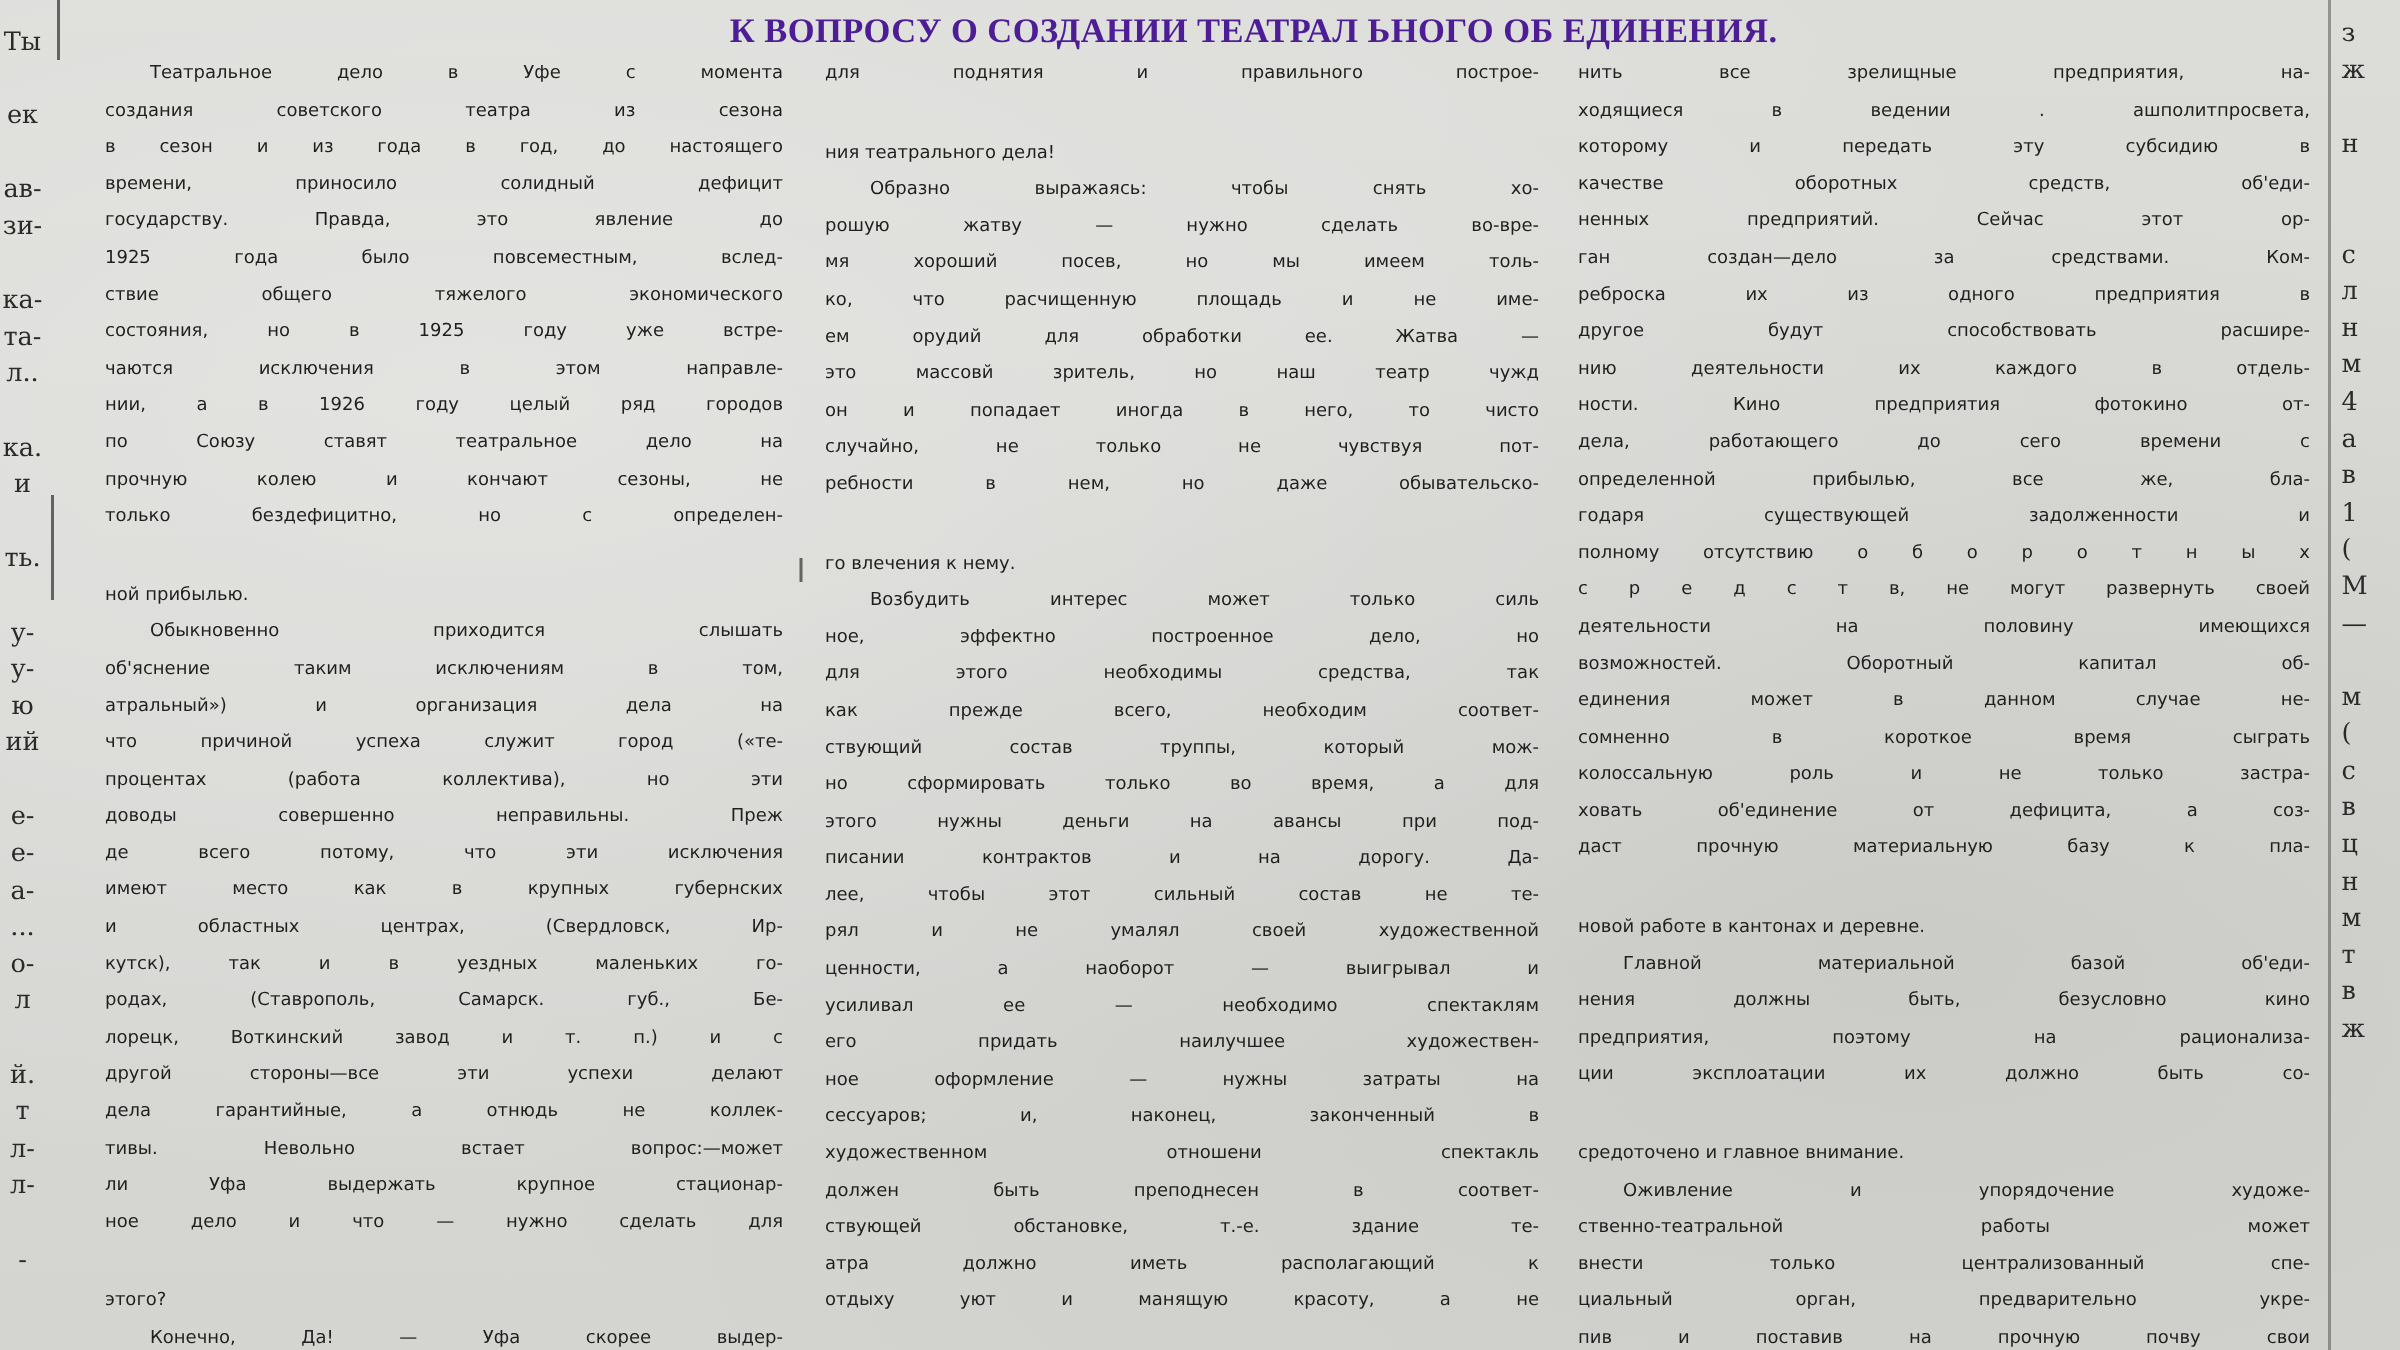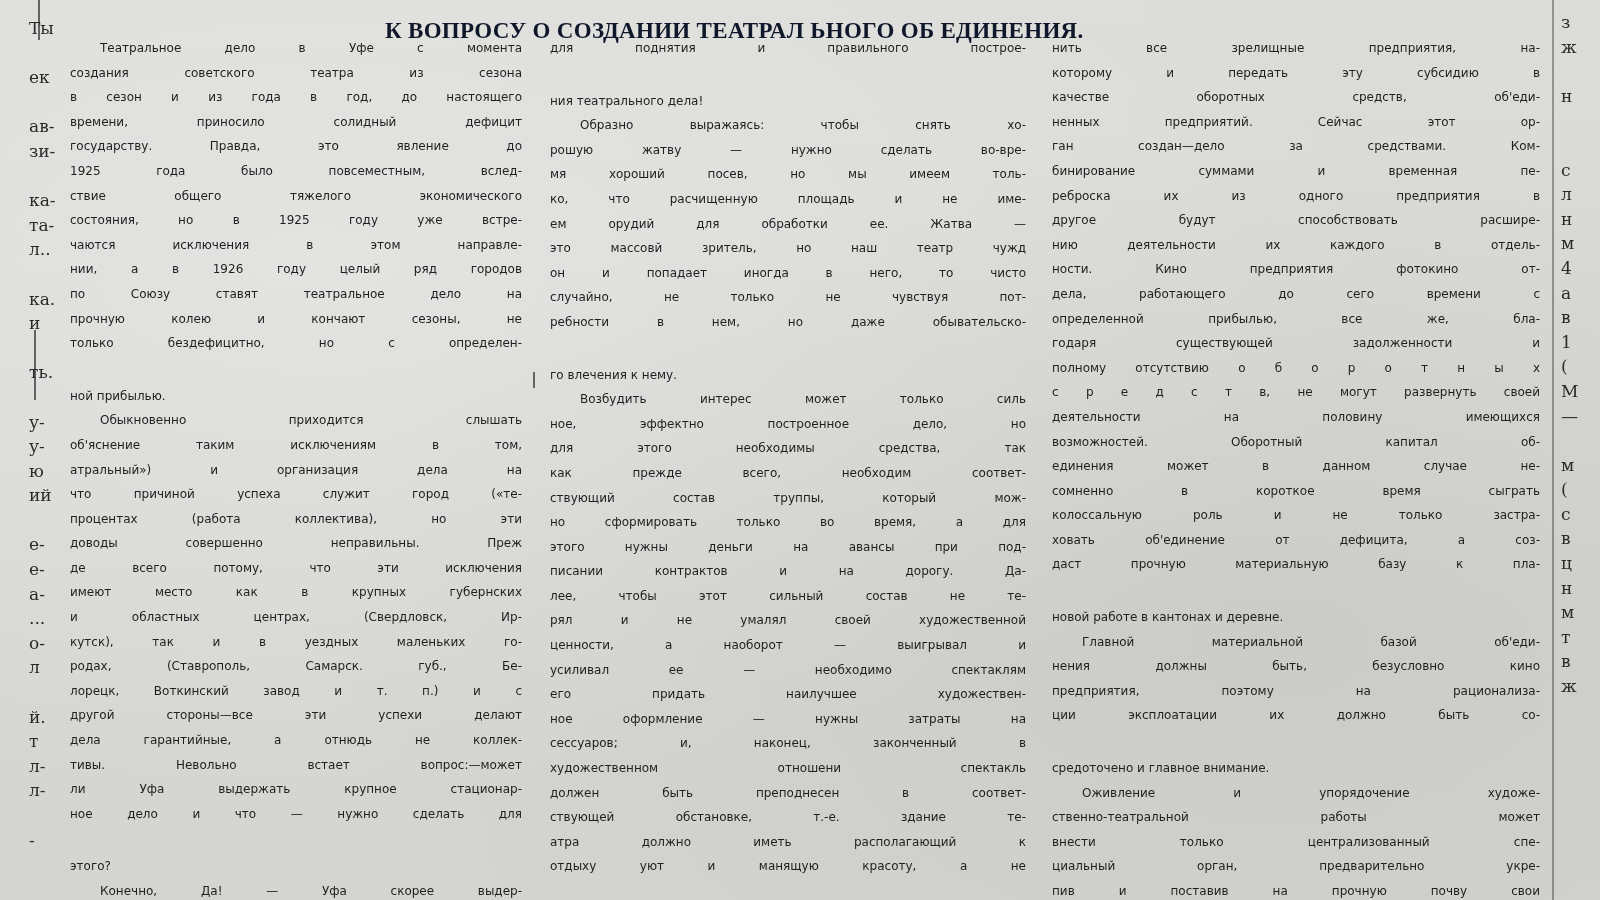--- a/index.html
+++ b/index.html
@@ -8,40 +8,40 @@
     background: #d9d9d6;
     background-image:
       radial-gradient(ellipse at 20% 30%, rgba(255,255,255,0.25), transparent 60%),
       radial-gradient(ellipse at 80% 70%, rgba(120,120,115,0.12), transparent 55%),
       linear-gradient(180deg, #dcdcd9 0%, #d4d4d1 100%);
     color: #1e1e1e;
     font-family: "DejaVu Serif", "Liberation Serif", serif;
   }
   .page { position: absolute; inset: 0; }
   .headline {
-    position: absolute; left: 385px; top: 18px; width: 800px;
+    position: absolute; left: 385px; top: 8px; width: 800px;
     font-family: "Liberation Serif", "DejaVu Serif", serif;
     font-size: 23px; font-weight: bold; letter-spacing: 0.3px;
-    color: #0f172a; white-space: nowrap;
+    color: #4c1d95; white-space: nowrap; text-align: right;
   }
   .col {
     position: absolute; top: 36px;
     font-family: "DejaVu Sans", "Liberation Sans", sans-serif;
     font-size: 12px; line-height: 24.6px; color: #1f1f1f;
   }
   .col .ln { display: block; white-space: nowrap; text-align: justify; text-align-last: justify; overflow: hidden; }
   .col .ln.last { text-align-last: left; margin-top: 28px; }
   .col .ln.indent { padding-left: 30px; }
   .col-left { left: 70px; width: 452px; }
   .col-mid { left: 550px; width: 476px; }
   .col-right { left: 1052px; width: 488px; }
   .margin-left {
     position: absolute; left: 0; top: 16px; width: 30px;
     font-family: "DejaVu Serif", serif; font-size: 17px; line-height: 24.6px;
-    color: #2a2a2a; text-align: left; padding-left: 29px;
+    color: #2a2a2a; text-align: center;
   }
   .margin-right {
     position: absolute; left: 1561px; top: 10px; width: 39px;
     font-family: "DejaVu Serif", serif; font-size: 17px; line-height: 24.6px; color: #2a2a2a;
   }
   .margin-left span, .margin-right span { display: block; height: 24.6px; overflow: hidden; }
   .rule { position: absolute; width: 2px; background: #3a3a3a; opacity: 0.75; }
   .bold { font-weight: normal; }
 </style>
 </head>
@@ -188,25 +188,25 @@
       <span class="ln bold">ное оформление — нужны затраты на</span>
       <span class="ln">сессуаров; и, наконец, законченный в</span>
       <span class="ln">художественном  отношени  спектакль</span>
       <span class="ln">должен быть преподнесен  в соответ-</span>
       <span class="ln">ствующей обстановке, т.-е. здание те-</span>
       <span class="ln">атра должно иметь располагающий к</span>
       <span class="ln">отдыху уют и манящую красоту, а не</span>
     </div>
   <div class="col col-right">
       <span class="ln">нить все зрелищные предприятия, на-</span>
+      <span class="ln">ходящиеся в ведении . ашполитпросвета,</span>
       <span class="ln">которому и передать эту субсидию в</span>
       <span class="ln">качестве оборотных средств,  об'еди-</span>
       <span class="ln">ненных предприятий. Сейчас этот ор-</span>
       <span class="ln">ган создан—дело за средствами. Ком-</span>
-      <span class="ln">бинирование суммами и временная пе-</span>
       <span class="ln">реброска их из одного предприятия в</span>
       <span class="ln">другое будут способствовать расшире-</span>
       <span class="ln">нию деятельности их каждого в отдель-</span>
       <span class="ln">ности. Кино предприятия фотокино от-</span>
       <span class="ln">дела, работающего до сего времени с</span>
       <span class="ln">определенной прибылью, все же, бла-</span>
       <span class="ln">годаря существующей задолженности и</span>
       <span class="ln">полному  отсутствию  о б о р о т н ы х</span>
       <span class="ln">с р е д с т в,  не могут развернуть своей</span>
       <span class="ln">деятельности на половину имеющихся</span>

